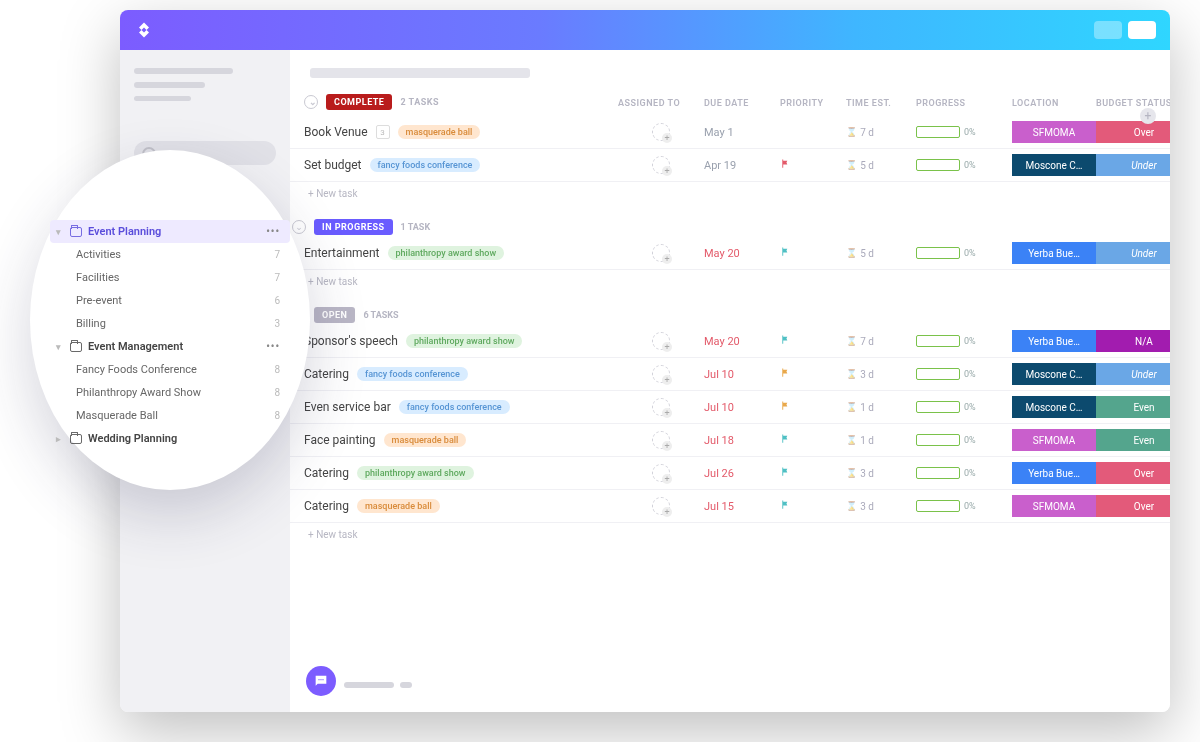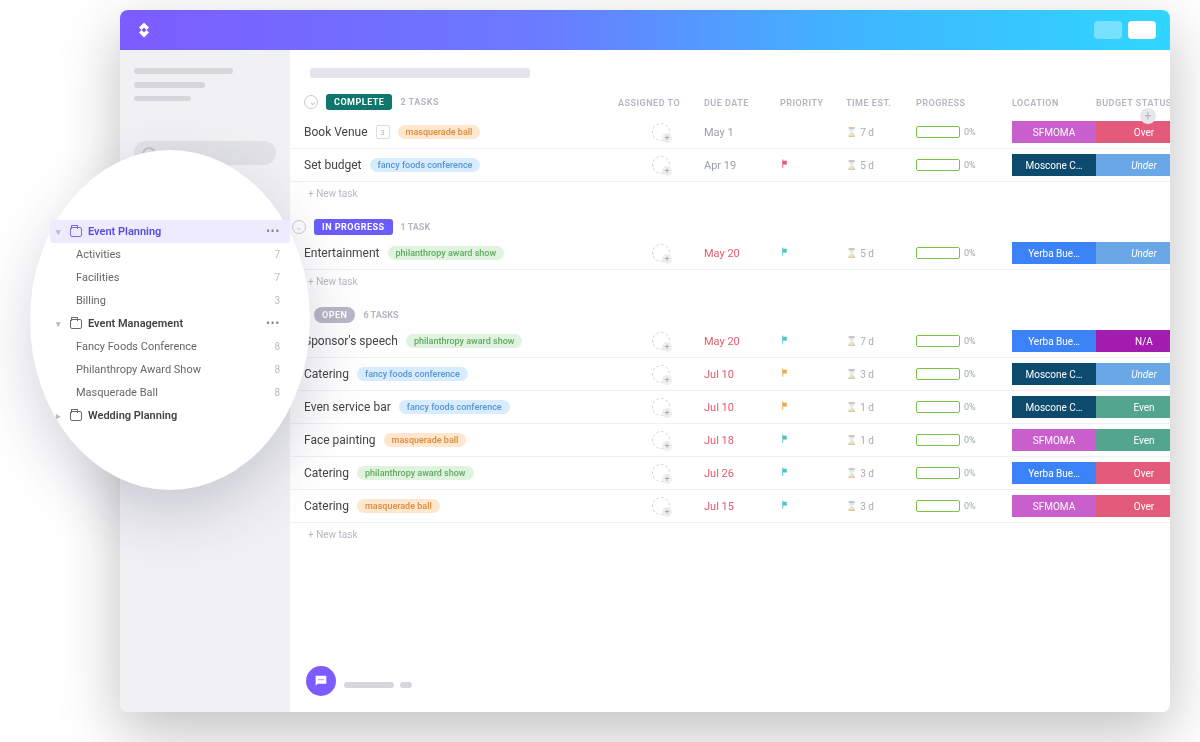--- a/index.html
+++ b/index.html
@@ -81,23 +81,23 @@
     display:flex; align-items:center; gap:8px; padding: 0 8px 2px 0; font-size:9px;
   }
   .collapse-btn {
     width:14px; height:14px; border:1.5px solid #c9c9d2; border-radius:50%;
     display:flex; align-items:center; justify-content:center; color:#c9c9d2; font-size:9px;
     cursor:pointer; margin-left:2px;
   }
   .status-chip {
     padding: 3px 8px; border-radius: 3px; color:#fff; font-weight:700; letter-spacing:.5px;
   }
-  .status-complete { background:#0f766e; }
+  .status-complete { background:#b91c1c; }
   .status-progress { background:#6a5cff; }
-  .status-open     { background:#bab7c6;border-radius:8px; }
+  .status-open     { background:#bab7c6; }
   .task-count { color:#b5b5c2; font-weight:700; }
 
   .task-row {
     display:grid;
     grid-template-columns: 320px 86px 76px 66px 70px 96px 84px 96px;
     align-items:center;
     padding: 5px 8px;
     border-bottom: 1px solid #f0f0f4;
     min-height: 28px;
   }
@@ -476,20 +476,27 @@
       <div class="tree-row level2">
         <span class="tree-left">
 
        <span>Facilities</span>
      </span>
      <span class="tree-right">7</span>
       </div>
       <div class="tree-row level2">
         <span class="tree-left">
 
+       <span>Pre-event</span>
+     </span>
+     <span class="tree-right">6</span>
+      </div>
+      <div class="tree-row level2">
+        <span class="tree-left">
+
        <span>Billing</span>
      </span>
      <span class="tree-right">3</span>
       </div>
       <div class="tree-row level1">
         <span class="tree-left">
        <span class="chev">▾</span>
        <span class="folder-icon"></span>
        <span>Event Management</span>
      </span>

